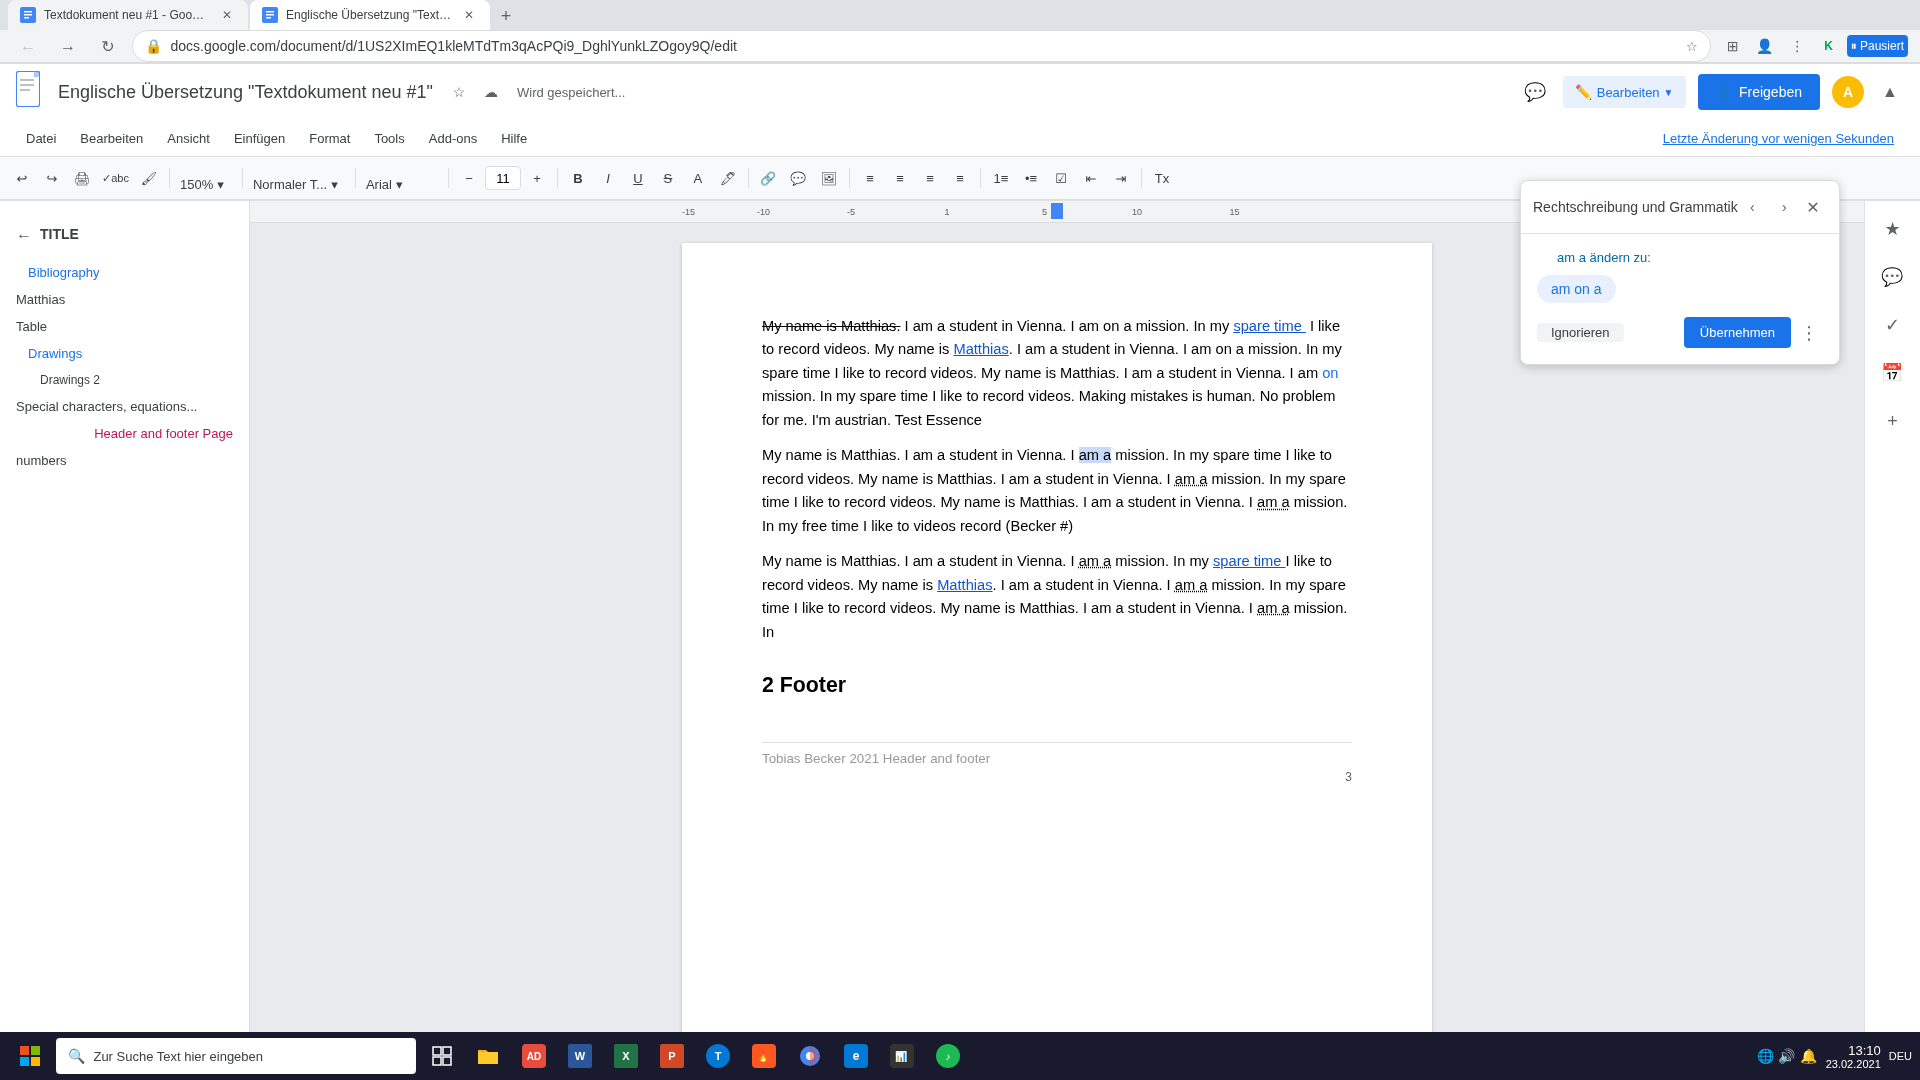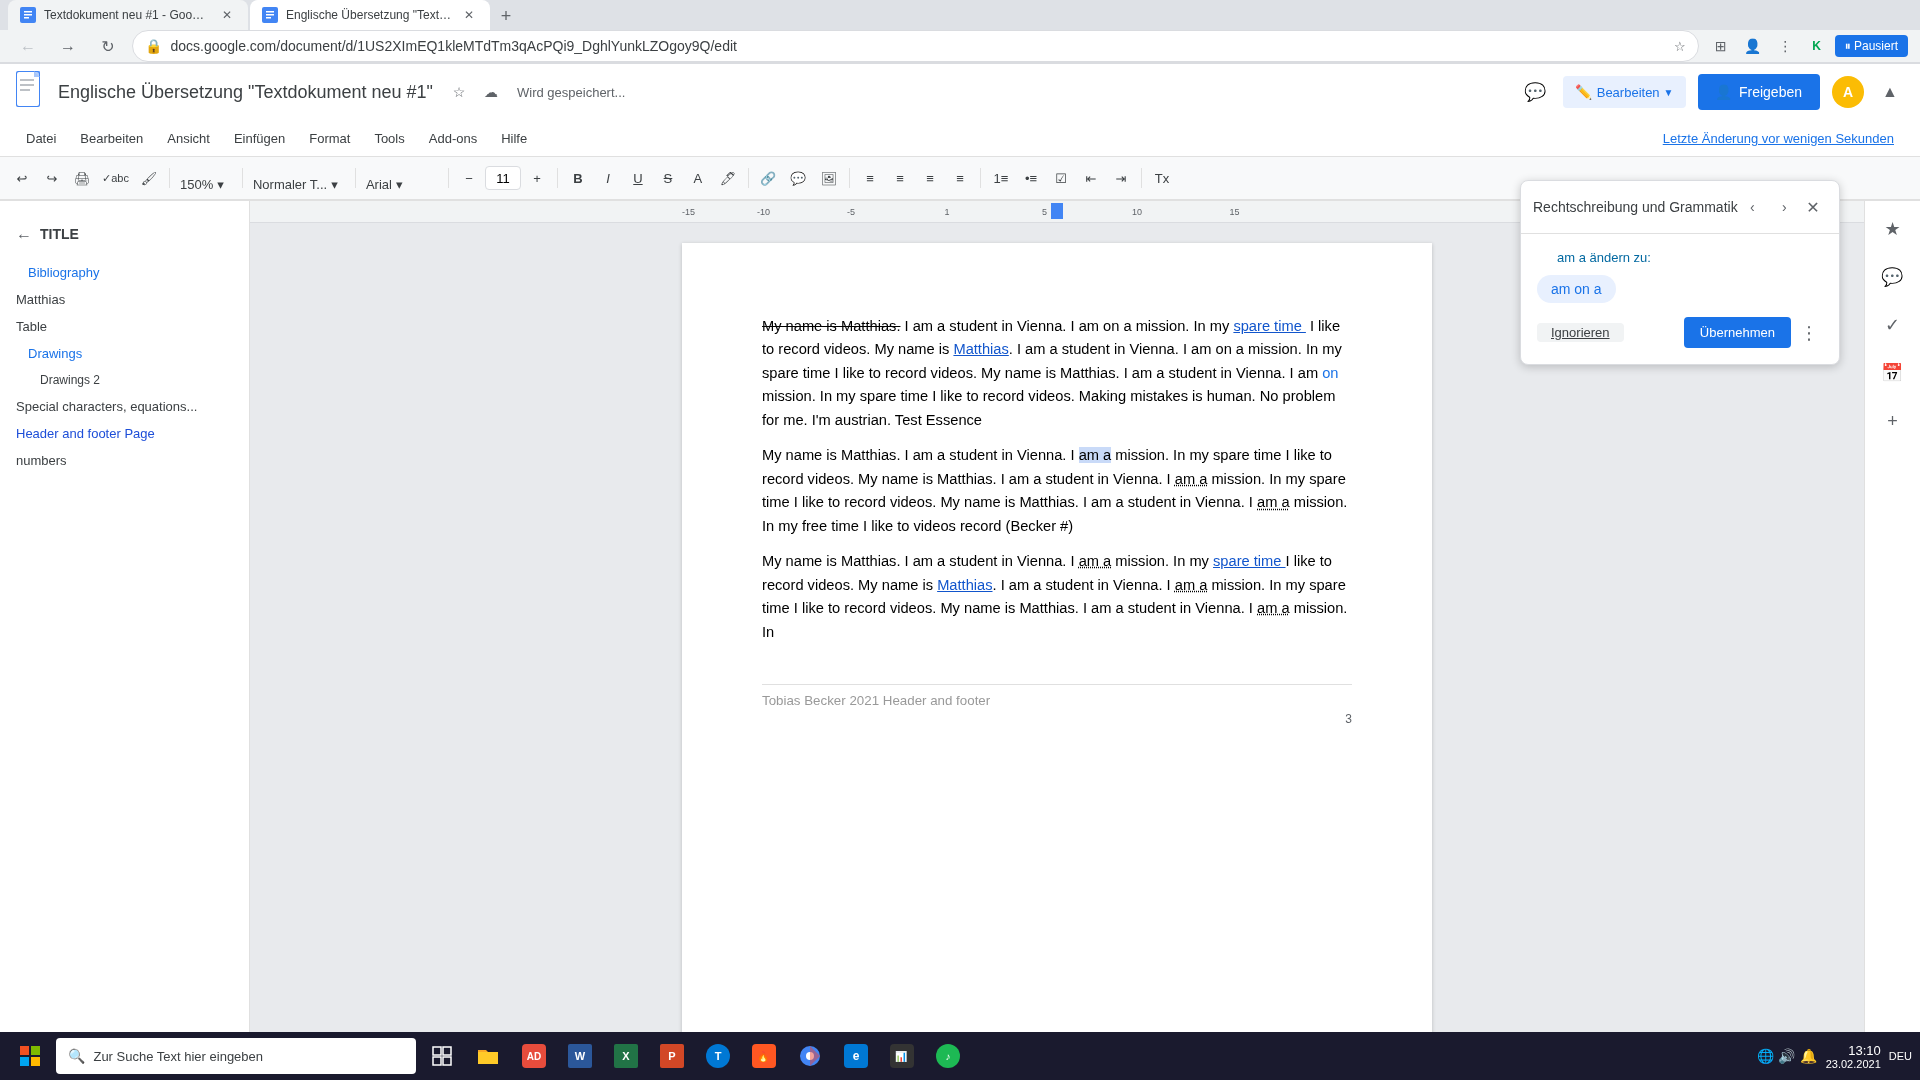--- a/index.html
+++ b/index.html
@@ -83,21 +83,21 @@
     .spell-panel { position: absolute; top: 0; right: 0; width: 320px; background: #fff; border: 1px solid #dadce0; border-radius: 8px; box-shadow: 0 2px 10px rgba(0,0,0,0.2); z-index: 100; }
     .spell-panel-header { display: flex; align-items: center; justify-content: space-between; padding: 12px 12px; border-bottom: 1px solid #e0e0e0; }
     .spell-panel-title { font-size: 14px; color: #3c4043; font-weight: 500; }
     .spell-nav { display: flex; gap: 4px; }
     .spell-nav-btn { width: 28px; height: 28px; display: flex; align-items: center; justify-content: center; border-radius: 50%; cursor: pointer; color: #5f6368; font-size: 14px; border: none; background: transparent; }
     .spell-close-btn { width: 28px; height: 28px; display: flex; align-items: center; justify-content: center; border-radius: 50%; cursor: pointer; color: #5f6368; font-size: 16px; border: none; background: transparent; }
     .spell-body { padding: 16px; }
     .spell-label { font-size: 13px; color: #0369a1; margin-bottom: 10px; margin-left: 20px; }
     .spell-suggestion { background: #e8f0fe; color: #1a73e8; border-radius: 16px; padding: 6px 14px; font-size: 14px; display: inline-block; cursor: pointer; margin-bottom: 14px; border: none; }
     .spell-actions { display: flex; align-items: center; justify-content: space-between; }
-    .spell-ignore-btn { background: #f1f3f4; color: #3c4043; border: none; border-radius: 4px; padding: 2px 14px; font-size: 13px; cursor: pointer; text-decoration: underline; }
+    .spell-ignore-btn { background: #f1f3f4; color: #3c4043; border: none; border-radius: 4px; padding: 2px 14px; font-size: 13px; cursor: pointer; }
     .spell-accept-btn { background: #1a73e8; color: white; border: none; border-radius: 4px; padding: 8px 16px; font-size: 13px; cursor: pointer; }
     .spell-more-btn { width: 28px; height: 28px; display: flex; align-items: center; justify-content: center; border-radius: 50%; cursor: pointer; color: #5f6368; font-size: 18px; border: none; background: transparent; }
 
     
     .right-sidebar { width: 56px; background: #fff; border-left: 1px solid #e0e0e0; display: flex; flex-direction: column; align-items: center; padding: 8px 0; gap: 8px; flex-shrink: 0; }
     .right-sidebar-btn { width: 40px; height: 40px; border-radius: 50%; display: flex; align-items: center; justify-content: center; cursor: pointer; color: #5f6368; font-size: 18px; }
 
     
     .taskbar { height: 48px; background: #1a1a2e; display: flex; align-items: center; padding: 0 8px; gap: 4px; position: fixed; bottom: 0; width: 100%; }
     .taskbar-start { width: 44px; height: 44px; display: flex; align-items: center; justify-content: center; cursor: pointer; }
@@ -161,21 +161,21 @@
       <span class="url-text">docs.google.com/document/d/1US2XImEQ1kleMTdTm3qAcPQi9_DghlYunkLZOgoy9Q/edit</span>
       <span style="color:#5f6368; cursor:pointer;">☆</span>
     </div>
     <div class="browser-actions">
       <div class="url-icon">⊞</div>
       <div class="url-icon">👤</div>
       <div class="url-icon" style="letter-spacing:-1px;">⋮</div>
 
       <div class="url-icon" style="color:#00a650; font-size:12px; font-weight:bold;">K</div>
 
-      <div style="background:#1a73e8; color:white; border-radius:4px; padding:4px 10px; font-size:12px; cursor:pointer;">
+      <div style="background:#1a73e8; color:white; border-radius:4px; padding:4px 4px; font-size:12px; cursor:pointer;">
         <span>⏸ Pausiert</span>
       </div>
     </div>
   </div>
 
   <div class="bookmarks-bar">
     <div class="bookmark-item">
       <span style="font-size:10px;">⊞</span>
       <span>Apps</span>
     </div>
@@ -352,21 +352,21 @@
         </div>
         <div class="toc-item indent1">
           <span>Drawings</span>
         </div>
         <div class="toc-item indent2">
           <span>Drawings 2</span>
         </div>
         <div class="toc-item">
           <span>Special characters, equations...</span>
         </div>
-        <div class="toc-item" style="color:#1d4ed8;">
+        <div class="toc-item" style="color:#be185d;text-align:right;">
           <span>Header and footer Page</span>
         </div>
         <div class="toc-item">
           <span>numbers</span>
         </div>
       </div>
 
       <div class="doc-area-wrapper">
 
         <div class="ruler-container">
@@ -395,20 +395,21 @@
               </p>
 
               <p class="paragraph">
                 My name is Matthias. I am a student in Vienna. I <span class="highlight-blue">am a</span> mission. In my spare time I like to record videos. My name is Matthias. I am a student in Vienna. I <span class="underline-dotted">am a</span> mission. In my spare time I like to record videos. My name is Matthias. I am a student in Vienna. I <span class="underline-dotted">am a</span> mission. In my free time I like to videos record (Becker #)
               </p>
 
               <p class="paragraph">
                 My name is Matthias. I am a student in Vienna. I <span class="underline-dotted">am a</span> mission. In my <span class="link-text">spare time&nbsp;</span>I like to record videos. My name is <span class="link-text">Matthias</span>. I am a student in Vienna. I <span class="underline-dotted">am a</span> mission. In my spare time I like to record videos. My name is Matthias. I am a student in Vienna. I <span class="underline-dotted">am a</span> mission. In
               </p>
 
+              <h2 class="heading2">2 Footer</h2>
 
             </div>
             <div class="footer-area">
               <span class="footer-text" style="color:#999; font-size:10pt;">Tobias Becker 2021 Header and footer</span>
             </div>
             <div class="page-number-area" style="text-align:right; color:#5f6368; font-size:12px; margin-top:4px;">3</div>
           </div>
 
         </div>
       </div>

